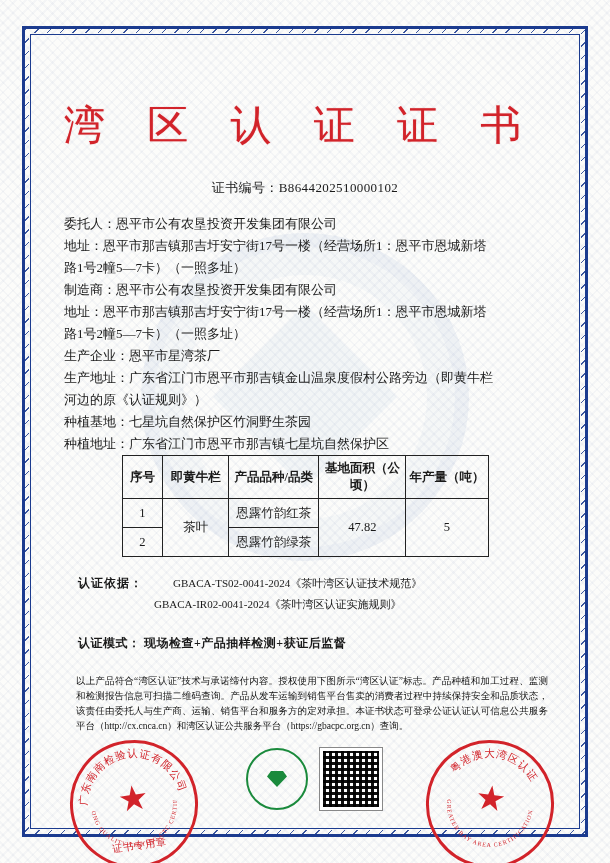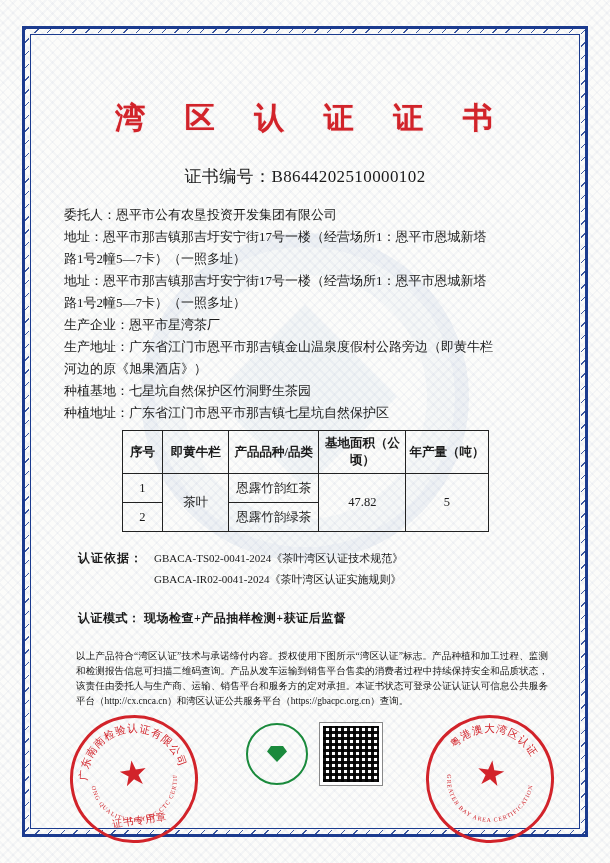--- a/index.html
+++ b/index.html
@@ -49,56 +49,56 @@
   }
   .watermark:after{
     content:"";position:absolute;left:50%;top:50%;width:130px;height:130px;
     transform:translate(-50%,-50%) rotate(45deg);
     background:rgba(120,150,200,0.07);
   }
 
   .content{position:absolute;left:50px;top:60px;width:510px;}
 
   .title{
-    text-align:center;
+    text-align:left;
     color:#d2232a;
-    font-size:30px;
+    font-size:41px;
     letter-spacing:16px;
-    font-weight:bold;
+    font-weight:normal;
     font-family:"Liberation Serif", serif;
     text-shadow:0 0 1px rgba(210,35,42,.5);
     margin:38px 0 26px 0;
     padding-left:14px;
   }
   .certno{
     text-align:center;
-    font-size:17px;
+    font-size:13px;
     margin-bottom:16px;
     letter-spacing:.4px;
   }
   .fields{font-size:13px;line-height:22px;padding-left:14px;}
   .fld{margin:0;}
   .desc-label{font-size:13px;padding-left:14px;margin-top:2px;}
 
   table.prod{
     border-collapse:collapse;
-    margin:6px auto 0 auto;
+    margin:0 auto 0 auto;
     width:367px;
     font-size:12.5px;
   }
   table.prod th,table.prod td{
     border:1px solid #222;
     text-align:center;
     padding:4px 2px;
     height:20px;
   }
   table.prod th{font-weight:bold;}
 
   .basis{margin-top:16px;font-size:12px;line-height:21px;}
-  .basis .row{display:flex;padding-left:28px;}
+  .basis .row{display:flex;padding-left:28px;gap:19px;}
   .basis .k{width:76px;font-weight:bold;letter-spacing:1px;white-space:nowrap;}
   .basis .v{font-size:11px;}
   .basis .v2{padding-left:104px;font-size:11px;}
   .mode{margin-top:18px;padding-left:28px;font-size:12px;font-weight:bold;letter-spacing:.5px;}
   .mode .mv{font-weight:bold;}
 
   .note{
     margin-top:20px;
     font-size:9.5px;
     line-height:15px;
@@ -167,25 +167,26 @@
     <div class="title">湾 区 认 证 证 书</div>
 
     <div class="certno">
       <span>证书编号：</span><span>B8644202510000102</span>
     </div>
 
     <div class="fields">
       <p class="fld"><span>委托人：</span><span>恩平市公有农垦投资开发集团有限公司</span></p>
       <p class="fld"><span>地址：</span><span>恩平市那吉镇那吉圩安宁街17号一楼（经营场所1：恩平市恩城新塔</span></p>
       <p class="fld"><span>路1号2幢5—7卡）（一照多址）</span></p>
+      <p class="fld"><span>制造商：</span><span>恩平市公有农垦投资开发集团有限公司</span></p>
       <p class="fld"><span>地址：</span><span>恩平市那吉镇那吉圩安宁街17号一楼（经营场所1：恩平市恩城新塔</span></p>
       <p class="fld"><span>路1号2幢5—7卡）（一照多址）</span></p>
       <p class="fld"><span>生产企业：</span><span>恩平市星湾茶厂</span></p>
       <p class="fld"><span>生产地址：</span><span>广东省江门市恩平市那吉镇金山温泉度假村公路旁边（即黄牛栏</span></p>
-      <p class="fld"><span>河边的原《旭果酒店》）</span></p>
+      <p class="fld"><span>河边的原《认证规则》）</span></p>
       <p class="fld"><span>种植基地：</span><span>七星坑自然保护区竹洞野生茶园</span></p>
       <p class="fld"><span>种植地址：</span><span>广东省江门市恩平市那吉镇七星坑自然保护区</span></p>
     </div>
 
 
     <table class="prod">
       <tbody>
           <tr>
         <th style="width:48px">序号</th>
         <th style="width:86px">即黄牛栏</th>

